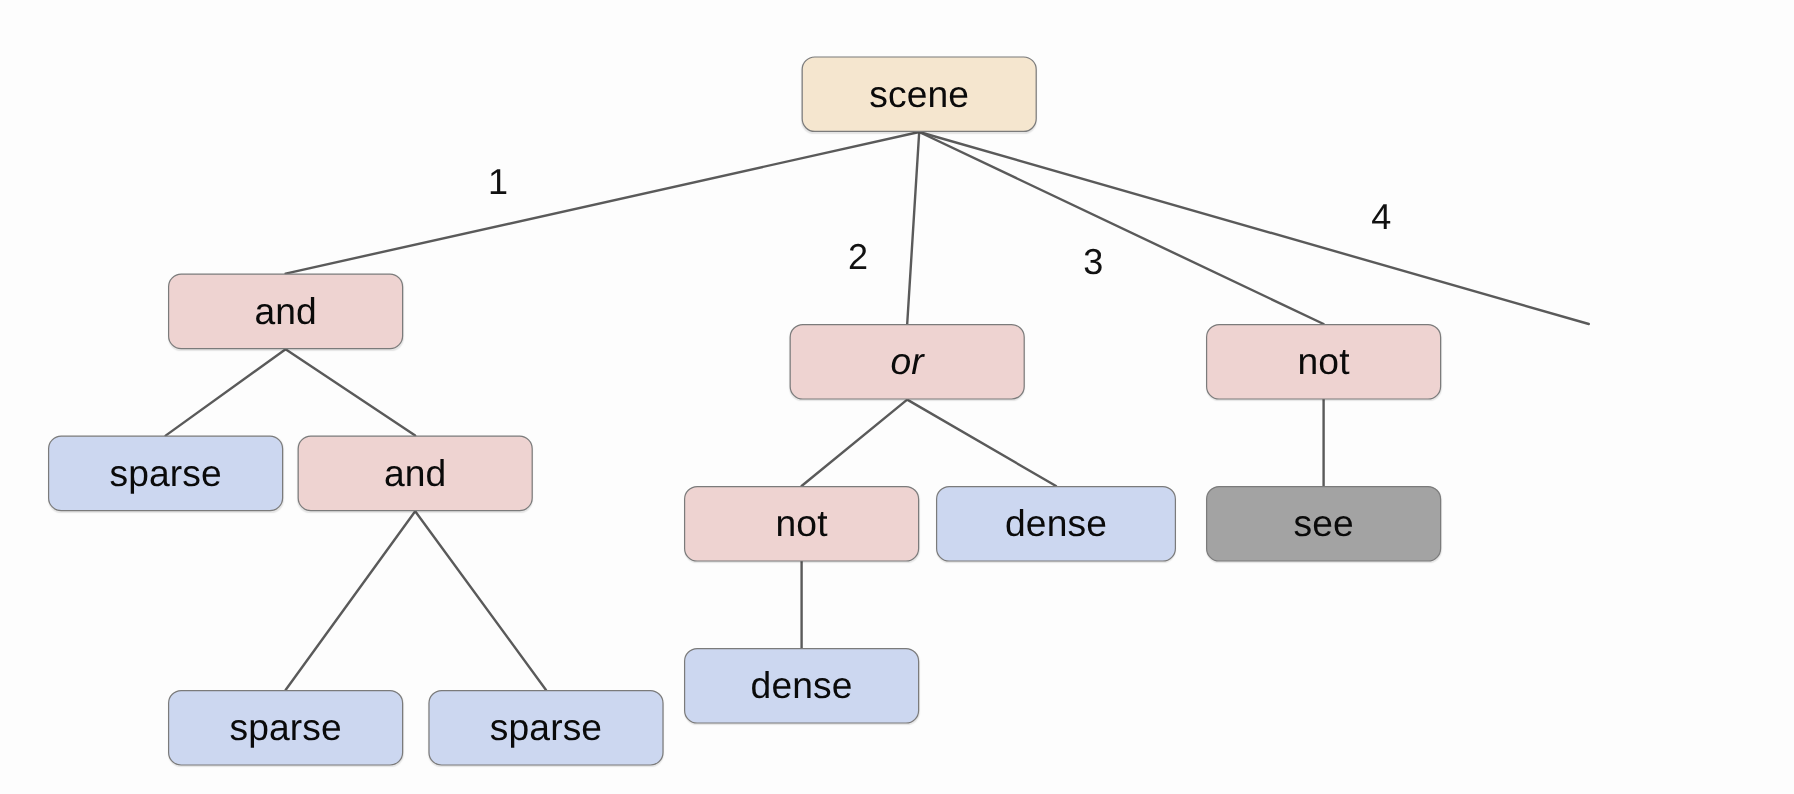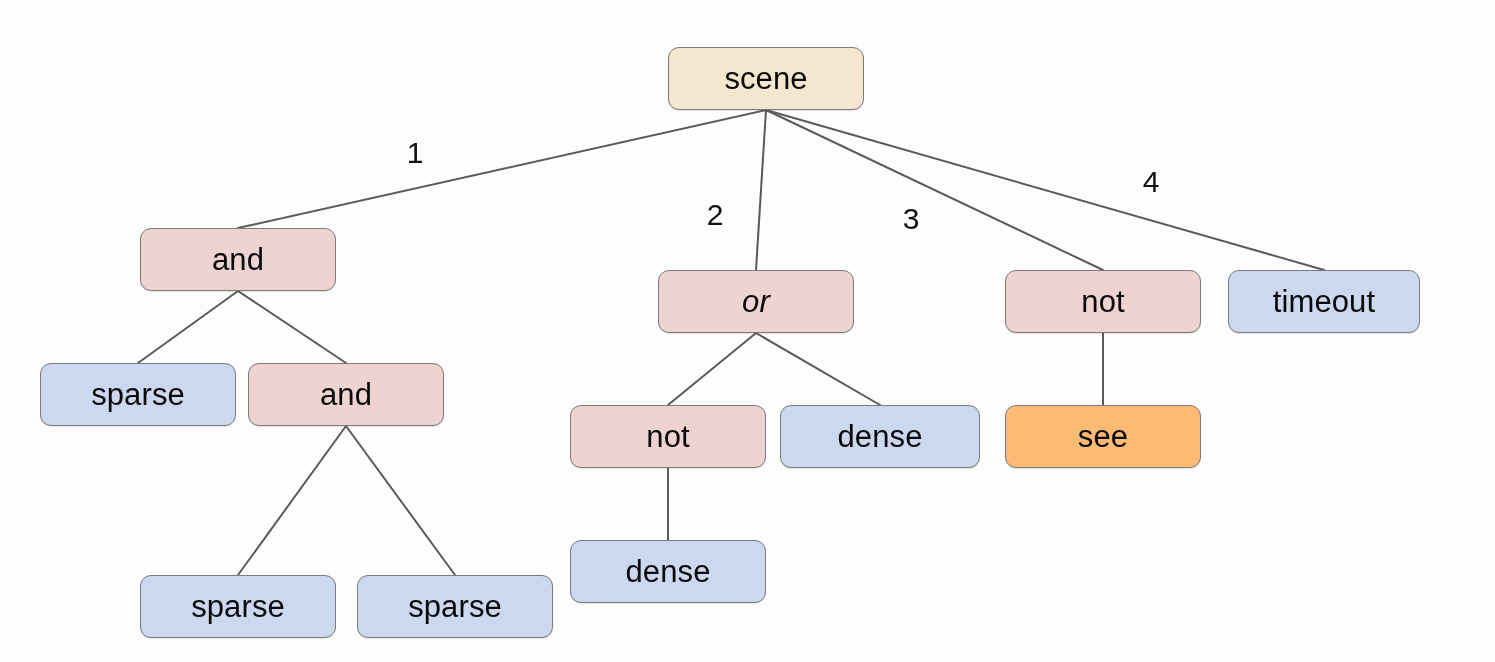--- a/index.html
+++ b/index.html
@@ -110,25 +110,22 @@
       </div>
       <div class="node kind-leaf" style="left: 780px; top: 405px; width: 200px; height: 63px; border-color: rgb(123, 123, 123); color: rgb(10, 10, 10); background: rgb(204, 215, 240);">
         <span class="node-label">dense</span>
       </div>
       <div class="node kind-leaf" style="left: 570px; top: 540px; width: 196px; height: 63px; border-color: rgb(123, 123, 123); color: rgb(10, 10, 10); background: rgb(204, 215, 240);">
         <span class="node-label">dense</span>
       </div>
       <div class="node kind-op" style="left: 1005px; top: 270px; width: 196px; height: 63px; border-color: rgb(123, 123, 123); color: rgb(10, 10, 10); background: rgb(238, 211, 209);">
         <span class="node-label">not</span>
       </div>
-      <div class="node kind-leaf" style="left: 1005px; top: 405px; width: 196px; height: 63px; border-color: rgb(123, 123, 123); color: rgb(10, 10, 10); background: #fdba74;">
+      <div class="node kind-leaf" style="left: 1005px; top: 405px; width: 196px; height: 63px; border-color: rgb(123, 123, 123); color: rgb(10, 10, 10); background: #a3a3a3;">
         <span class="node-label">see</span>
-      </div>
-      <div class="node kind-leaf" style="left: 1228px; top: 270px; width: 192px; height: 63px; border-color: rgb(123, 123, 123); color: rgb(10, 10, 10); background: rgb(204, 215, 240);">
-        <span class="node-label">timeout</span>
       </div>
     </div>
   <div id="label-layer">
       <div class="edge-label" style="left: 415px; top: 153px;">1</div>
       <div class="edge-label" style="left: 715px; top: 215px;">2</div>
       <div class="edge-label" style="left: 911px; top: 219px;">3</div>
       <div class="edge-label" style="left: 1151px; top: 182px;">4</div>
     </div>
 </div>
 

